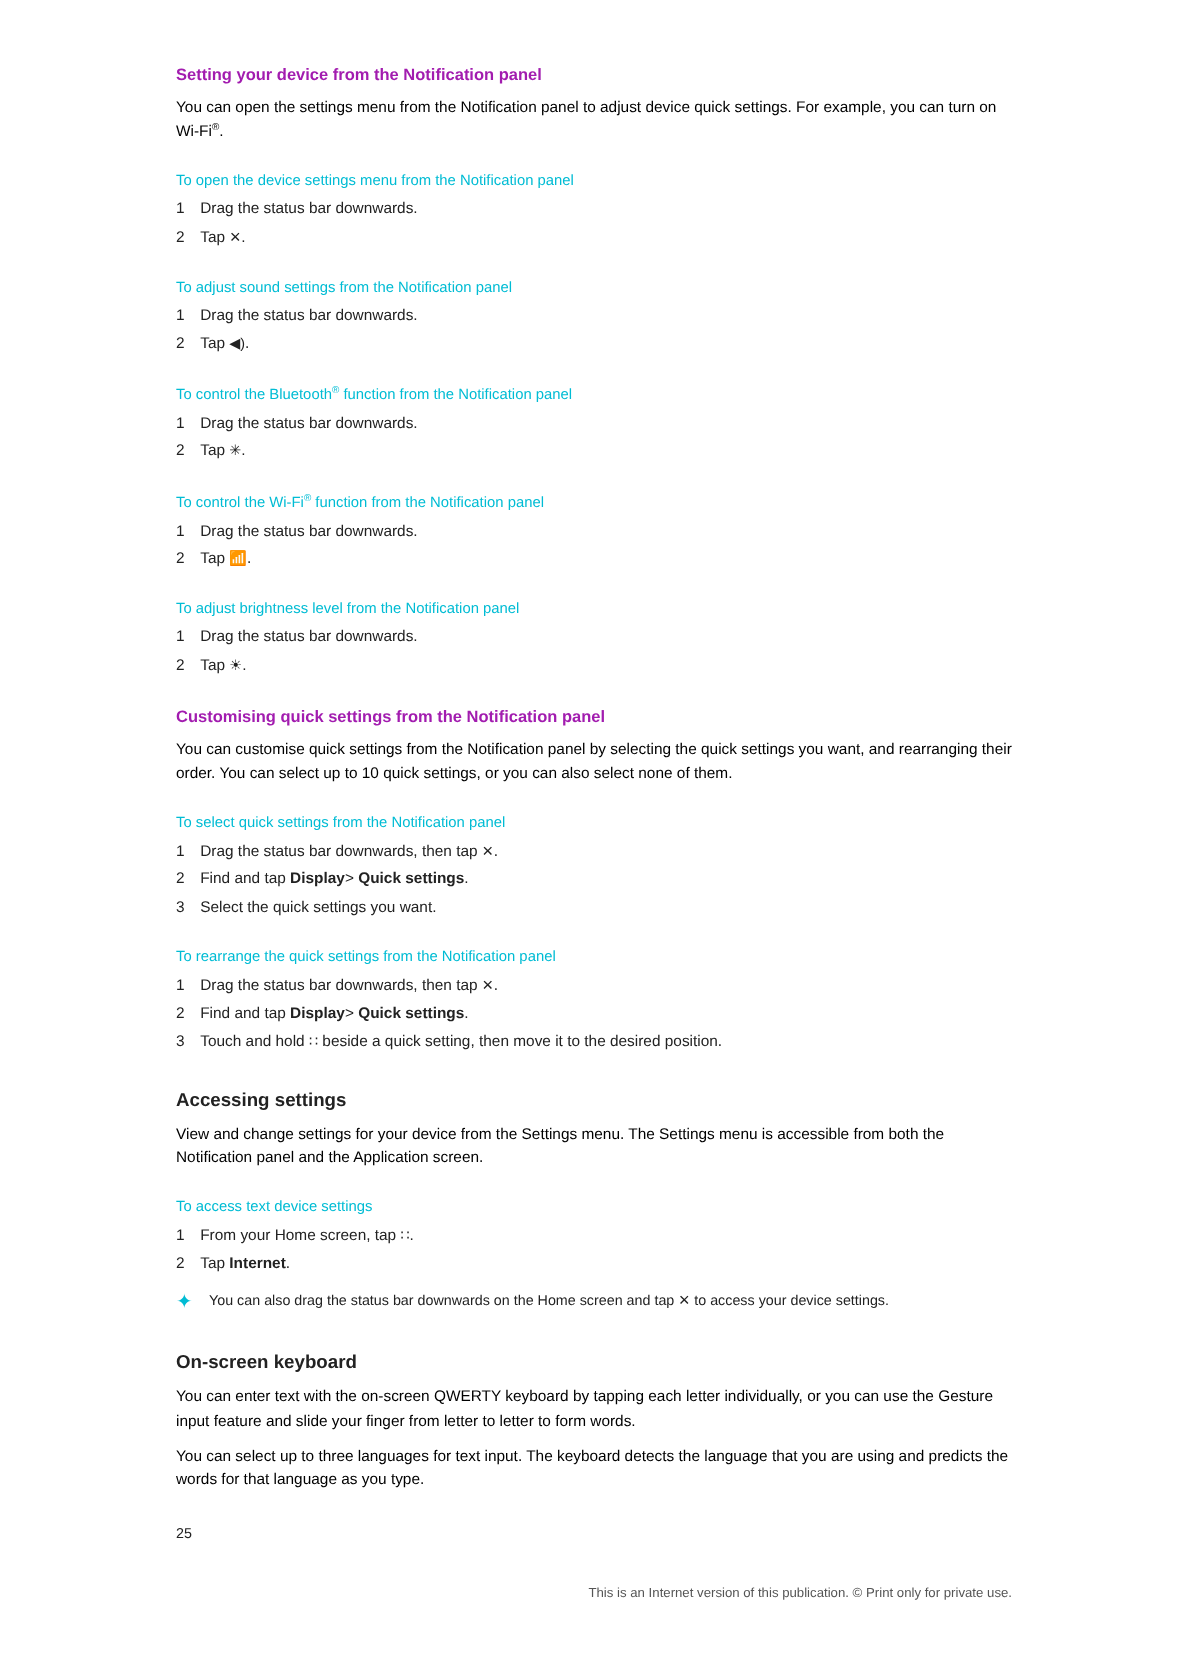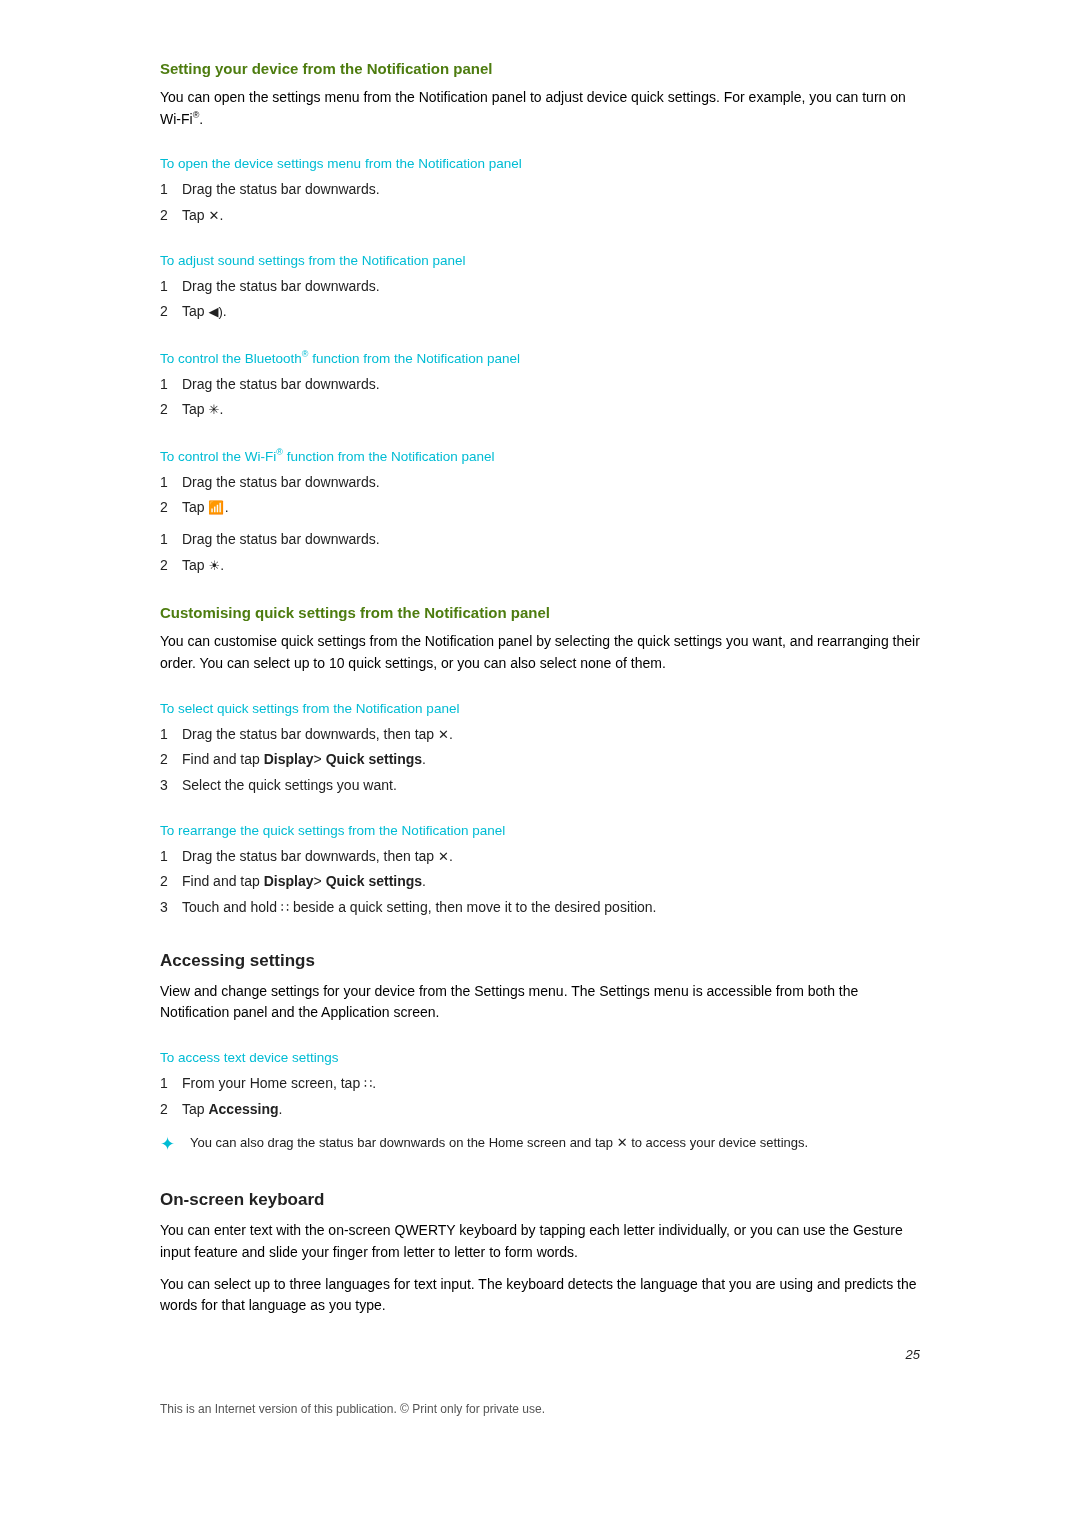--- a/index.html
+++ b/index.html
@@ -18,21 +18,21 @@
       padding: 60px 160px 60px 160px;
     }
 
     .section {
       margin-bottom: 28px;
     }
 
     .section-heading {
       font-size: 15px;
       font-weight: bold;
-      color: #4d7c0f;
+      color: #a21caf;
       margin-bottom: 10px;
     }
 
     .section-heading-large {
       font-size: 17px;
       font-weight: bold;
       color: #222222;
       margin-bottom: 10px;
       margin-top: 32px;
     }
@@ -88,33 +88,32 @@
 
     .tip-icon {
       color: #00bcd4;
       font-size: 18px;
       margin-right: 8px;
       margin-top: -2px;
       min-width: 22px;
     }
 
     .page-footer {
-      text-align: left;
+      text-align: right;
       margin-top: 40px;
       font-size: 12px;
       color: #555555;
     }
 
     .page-number {
-      text-align: right;
+      text-align: left;
       margin-top: 30px;
       margin-bottom: 8px;
       font-size: 13px;
       color: #222222;
-      font-style: italic;
     }
 
     .icon-sym {
       font-size: 13px;
     }
 
     sup {
       font-size: 9px;
     }
   </style>
@@ -166,20 +165,21 @@
     <li>
         <span class="num">1</span>
         <span class="content">Drag the status bar downwards.</span>
       </li>
     <li>
         <span class="num">2</span>
         <span class="content">Tap <span class="icon-sym">📶</span>.</span>
       </li>
   </ol>
 
+  <div class="subsection-heading">To adjust brightness level from the Notification panel</div>
   <ol class="numbered-list">
     <li>
         <span class="num">1</span>
         <span class="content">Drag the status bar downwards.</span>
       </li>
     <li>
         <span class="num">2</span>
         <span class="content">Tap <span class="icon-sym">☀</span>.</span>
       </li>
   </ol>
@@ -227,21 +227,21 @@
   <p class="body-text">View and change settings for your device from the Settings menu. The Settings menu is accessible from both the Notification panel and the Application screen.</p>
 
   <div class="subsection-heading">To access text device settings</div>
   <ol class="numbered-list">
     <li>
         <span class="num">1</span>
         <span class="content">From your Home screen, tap <span class="icon-sym">∷</span>.</span>
       </li>
     <li>
         <span class="num">2</span>
-        <span class="content">Tap <strong>Accessing</strong>.</span>
+        <span class="content">Tap <strong>Internet</strong>.</span>
       </li>
   </ol>
 
   <div class="tip-box">
     <span class="tip-icon">✦</span>
     <span>You can also drag the status bar downwards on the Home screen and tap <span class="icon-sym">✕</span> to access your device settings.</span>
   </div>
 </div>
 
 <div class="section">

